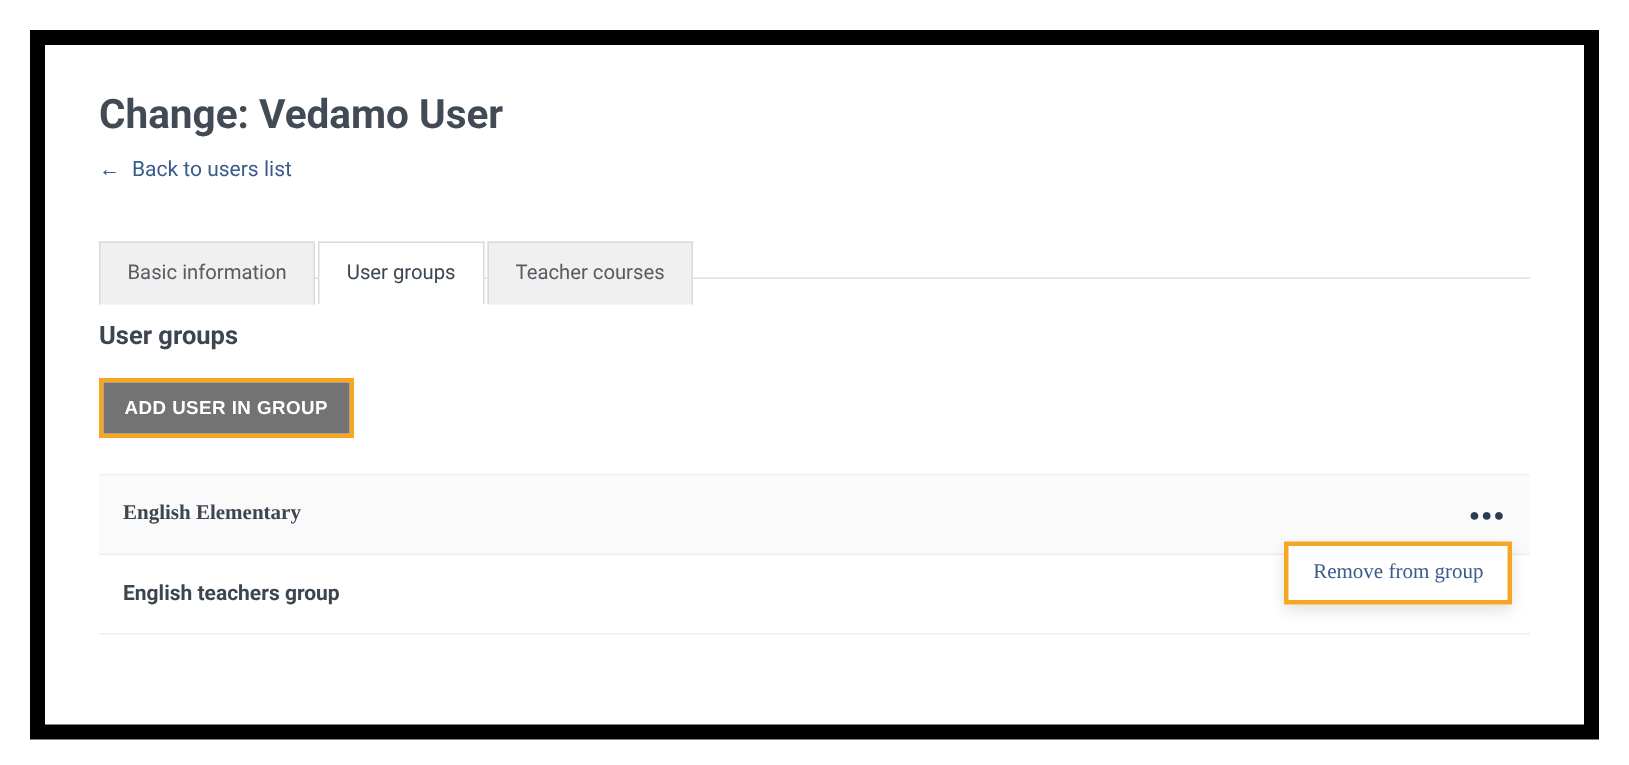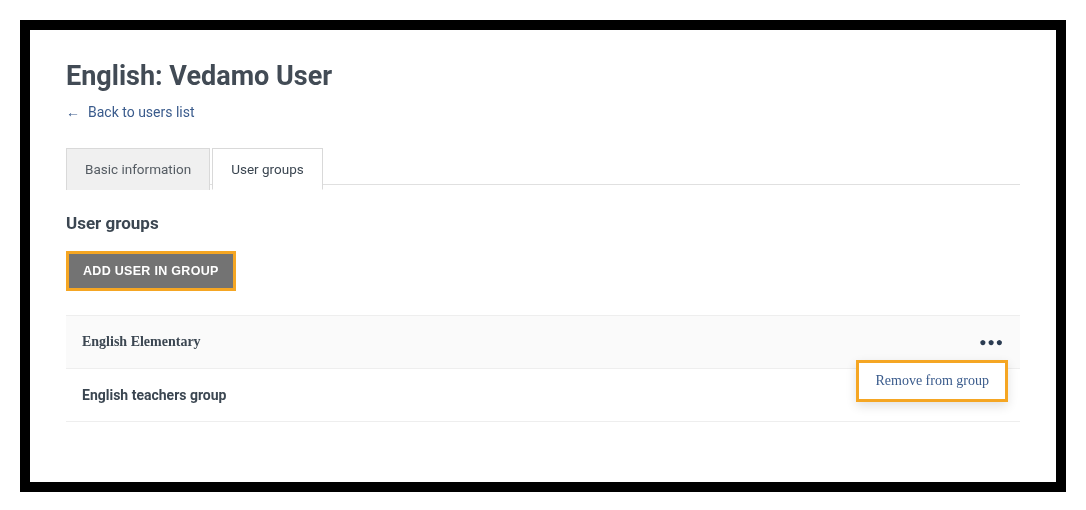--- a/index.html
+++ b/index.html
@@ -41,21 +41,21 @@
   .tab {
     padding: 12px 18px;
     font-size: 13.5px;
     color: #555c63;
     background: #f0f0f0;
     border: 1px solid #d9d9d9;
     border-bottom: none;
     cursor: pointer;
     margin-right: 2px;
     position: relative;
-    top: 6px;
+    top: 18px;
   }
   .tab.active {
     background: #fff;
     border-bottom: 1px solid #fff;
     color: #3b4651;
   }
   .section-title {
     font-size: 17px;
     font-weight: 700;
     color: #3b4651;
@@ -121,30 +121,31 @@
     cursor: pointer;
     white-space: nowrap;
   }
   .row-wrap { position: relative; font-family: Liberation Serif, serif; }
 </style>
 </head>
 <body>
 
 <div class="frame">
 
-  <h1 class="page-title">English: Vedamo User</h1>
+  <h1 class="page-title">Change: Vedamo User</h1>
 
   <a class="back-link">
     <span class="arrow">←</span>
     <span>Back to users list</span>
   </a>
 
   <div class="tabs">
     <div class="tab">Basic information</div>
     <div class="tab active">User groups</div>
+    <div class="tab">Teacher courses</div>
   </div>
 
   <h2 class="section-title">User groups</h2>
 
   <div class="btn-highlight-wrap">
     <button class="btn-add">ADD USER IN GROUP</button>
   </div>
 
   <div class="group-list">
 

